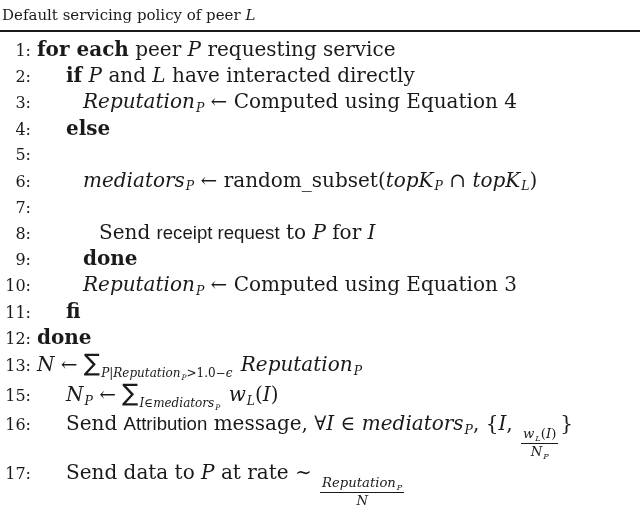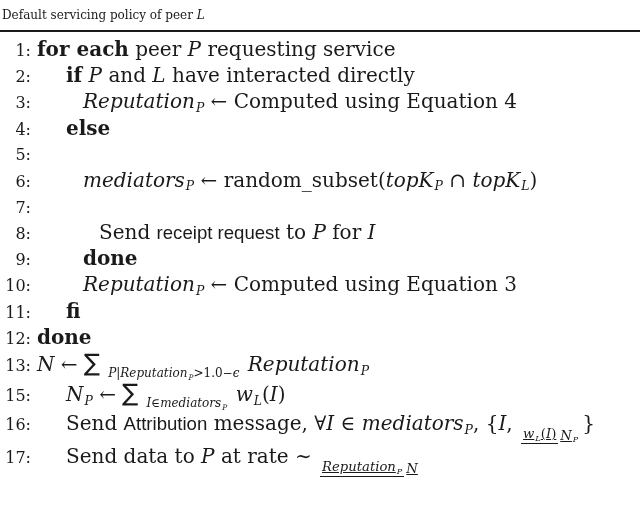--- a/index.html
+++ b/index.html
@@ -5,21 +5,21 @@
   html, body {
     margin: 0; padding: 0;
     width: 640px; height: 524px;
     background: #ffffff;
     overflow: hidden;
     font-family: "DejaVu Serif", "DejaVu Sans", "Liberation Serif", serif;
     color: #1a1a1a;
   }
   .algo { width: 640px; }
   .algo-title {
-    font-size: 12px;
+    font-size: 15px;
     line-height: 26px;
     padding: 2px 0 2px 2px;
     white-space: nowrap;
   }
   .algo-rule {
     border: none;
     border-top: 2px solid #1a1a1a;
     margin: 0;
     height: 0;
   }
@@ -62,32 +62,31 @@
   .sum-op {
     font-size: 24px;
     line-height: 25px;
     font-family: "DejaVu Sans", "DejaVu Serif", sans-serif;
   }
   .sum-sub {
     display: inline-block;
     font-size: 0.60em;
     position: relative;
     top: 0.52em;
-    margin-left: 8px;
+    margin-left: 1px;
     margin-right: 2px;
   }
   .mfrac {
     display: inline-flex;
-    flex-direction: row;
+    flex-direction: column;
     align-items: center;
     vertical-align: -0.62em;
     font-size: 0.66em;
     line-height: 1.12;
     margin: 0 2px;
-    text-decoration: underline;
   }
   .fnum {
     border-bottom: 1.3px solid #1a1a1a;
     padding: 0 2px 1px 2px;
   }
   .fden { padding: 1px 2px 0 2px; }
 </style>
 </head>
 <body>
 

